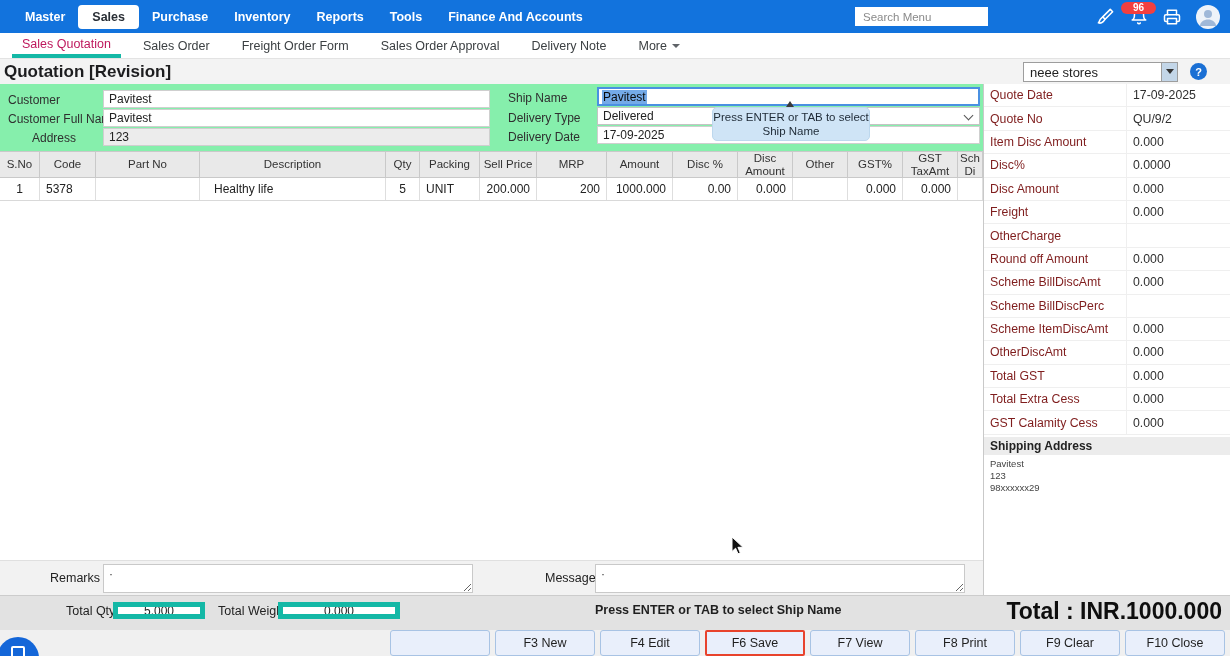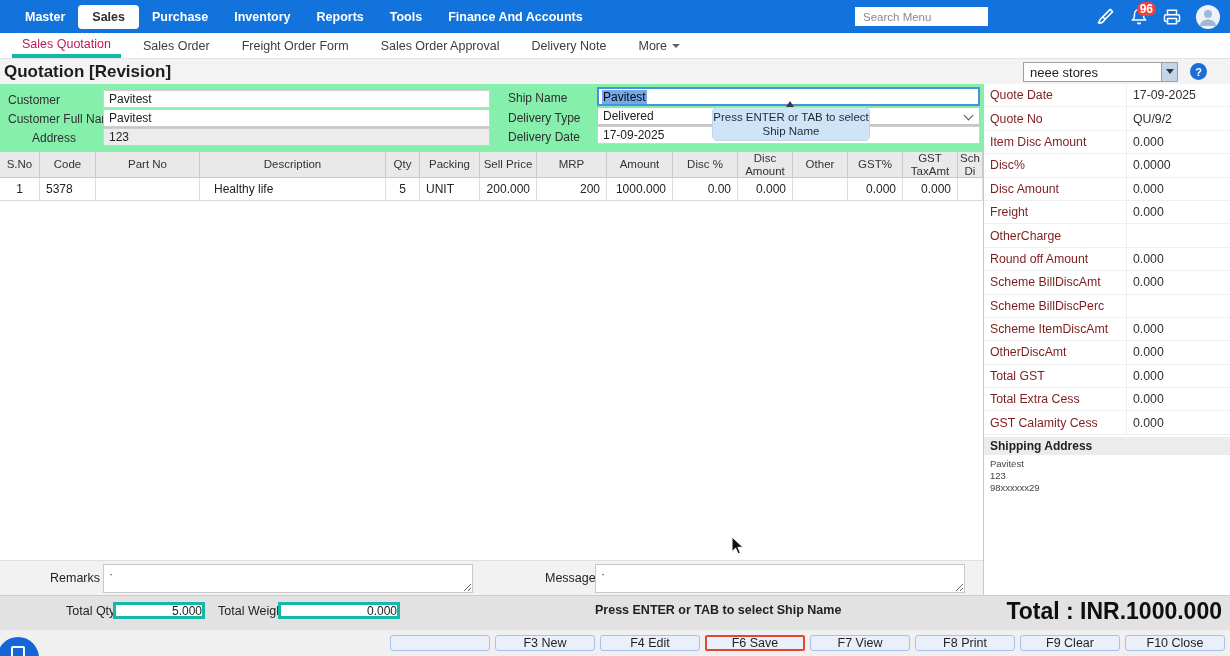--- a/index.html
+++ b/index.html
@@ -10,22 +10,22 @@
   
   .topbar { position:absolute; left:0; top:0; width:1230px; height:33px; background:#1273dd;
             display:flex; align-items:center; padding:0 10px 0 12px; }
   .topnav-item { color:#fff; font-size:12.5px; font-weight:bold; padding:6px 13px; white-space:nowrap; cursor:pointer; }
   .topnav-item.active { background:#fff; color:#2a2f36; border-radius:4px; padding:5px 14px; }
   .top-search { margin-left:auto; margin-right:108px; width:133px; height:19px; border:none; border-radius:0;
                 font-size:11.5px; padding:0 8px; color:#333; outline:none; }
   .top-search::placeholder { color:#8a8a8a; }
   .top-icons { display:flex; align-items:center; gap:15px; }
   .tico { position:relative; display:flex; align-items:center; justify-content:center; cursor:pointer; }
-  .badge { position:absolute; top:-6px; right:-8px; background:#f23f3f; color:#fff; font-size:12px; font-weight:bold;
-           border-radius:8px; padding:1px 3px; line-height:1;text-align:right; }
+  .badge { position:absolute; top:-6px; right:-8px; background:#f23f3f; color:#fff; font-size:10px; font-weight:bold;
+           border-radius:8px; padding:1px 12px; line-height:1;text-align:right; }
   .avatar { width:24px; height:24px; border-radius:50%; background:#eef3f9; display:flex; align-items:center; justify-content:center; }
 
   
   .subnav { position:absolute; left:0; top:33px; width:1230px; height:26px; background:#fff;
             border-bottom:1px solid #e3e3e3; display:flex; align-items:stretch; padding-left:12px; }
   .subnav-item { font-size:12.5px; color:#3c4043; display:flex; align-items:center; gap:5px; padding:0 10px; margin-right:12px; cursor:pointer; }
   .subnav-item.active { color:#be185d; border-bottom:4px solid #14b8a6; }
   .caret-down { width:0; height:0; border-left:4px solid transparent; border-right:4px solid transparent; border-top:4px solid #5f6368; }
 
   
@@ -78,28 +78,28 @@
 
   
   .remarks-strip { position:absolute; left:0; top:560px; width:983px; height:35px; background:#f2f2f2; border-top:1px solid #e0e0e0; }
   .rlabel { position:absolute; font-size:12.5px; color:#222; }
   .rarea { position:absolute; top:3px; height:29px; width:370px; border:1px solid #c9c9c9; background:#fff; font-size:12px;
            color:#333; padding:2px 5px; resize:both; overflow:auto; font-family:"Liberation Sans",sans-serif; }
 
   
   .totals-bar { position:absolute; left:0; top:595px; width:1230px; height:35px; background:#e2e2e2; border-top:1px solid #cccccc; }
   .tlabel { position:absolute; top:8px; font-size:12.5px; color:#222; }
-  .tinput { position:absolute; top:6px; height:17px; background:#fff; border:3px solid #14b8a6; font-size:12px; color:#222; text-align:right; }
+  .tinput { position:absolute; top:6px; height:17px; background:#fff; border:5px solid #14b8a6; font-size:12px; color:#222; text-align:center; }
   .status-text { position:absolute; left:595px; top:7px; font-size:12.5px; font-weight:bold; color:#1f1f1f; }
   .grand-total { position:absolute; right:8px; top:2px; font-size:23px; font-weight:bold; color:#0e0e0e; }
 
   
   .btnbar { position:absolute; left:0; top:630px; width:1230px; height:26px; background:#f0f0f0;
             display:flex; align-items:center; justify-content:flex-end; gap:5px; padding-right:5px; }
-  .fbtn { width:100px; height:16px; background:#e9effb; border:1px solid #a8c3e4; border-radius:3px;
+  .fbtn { width:100px; height:26px; background:#e9effb; border:1px solid #a8c3e4; border-radius:3px;
           font-size:12.5px; color:#1f1f1f; display:flex; align-items:center; justify-content:center; cursor:pointer; }
   .fbtn.save { border:2px solid #e8432c; border-radius:2px; }
 
   
   .chat-widget { position:absolute; left:-3px; top:637px; width:42px; height:42px; border-radius:50%; background:#1466d8;
                  display:flex; align-items:flex-start; justify-content:center; z-index:40; cursor:pointer; }
   .chat-glyph { margin-top:9px; width:14px; height:13px; border:2px solid #fff; border-radius:2px; background:transparent; }
   .page-cursor { position:absolute; left:731px; top:536px; z-index:50; pointer-events:none; }
   svg { display:block; }
 </style>

